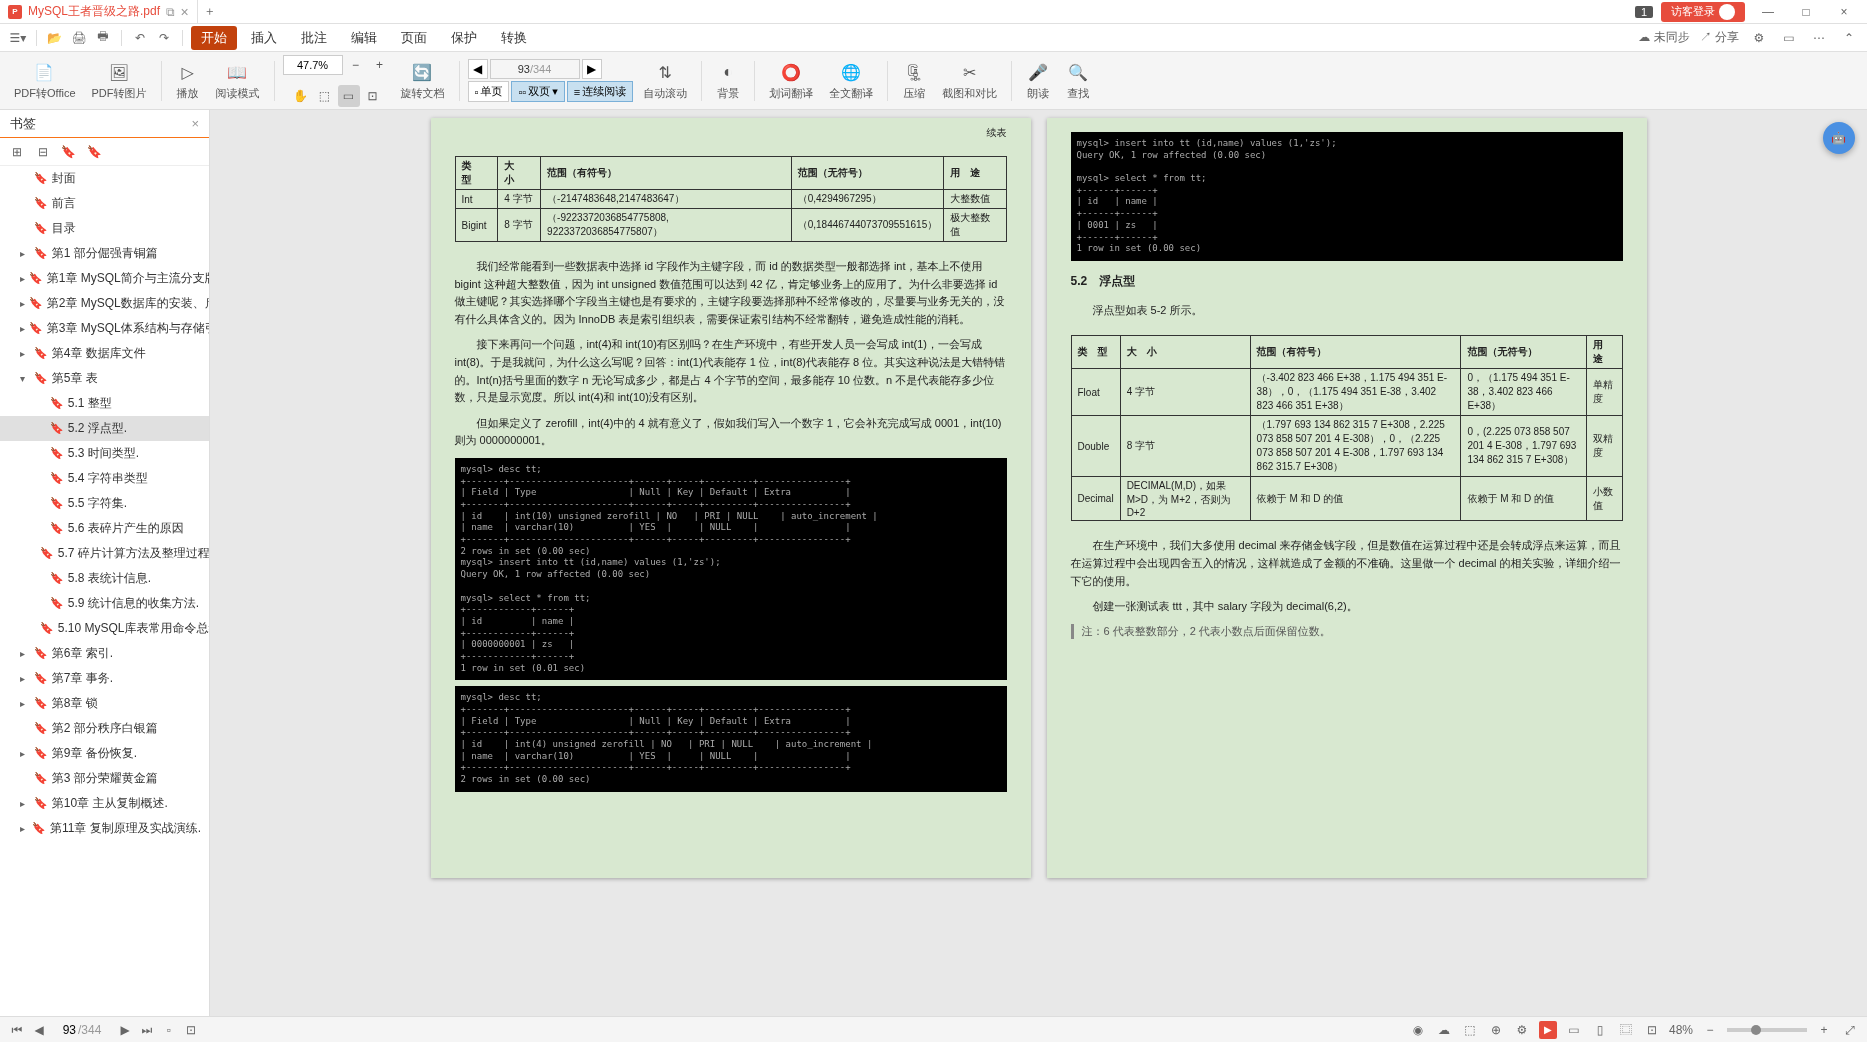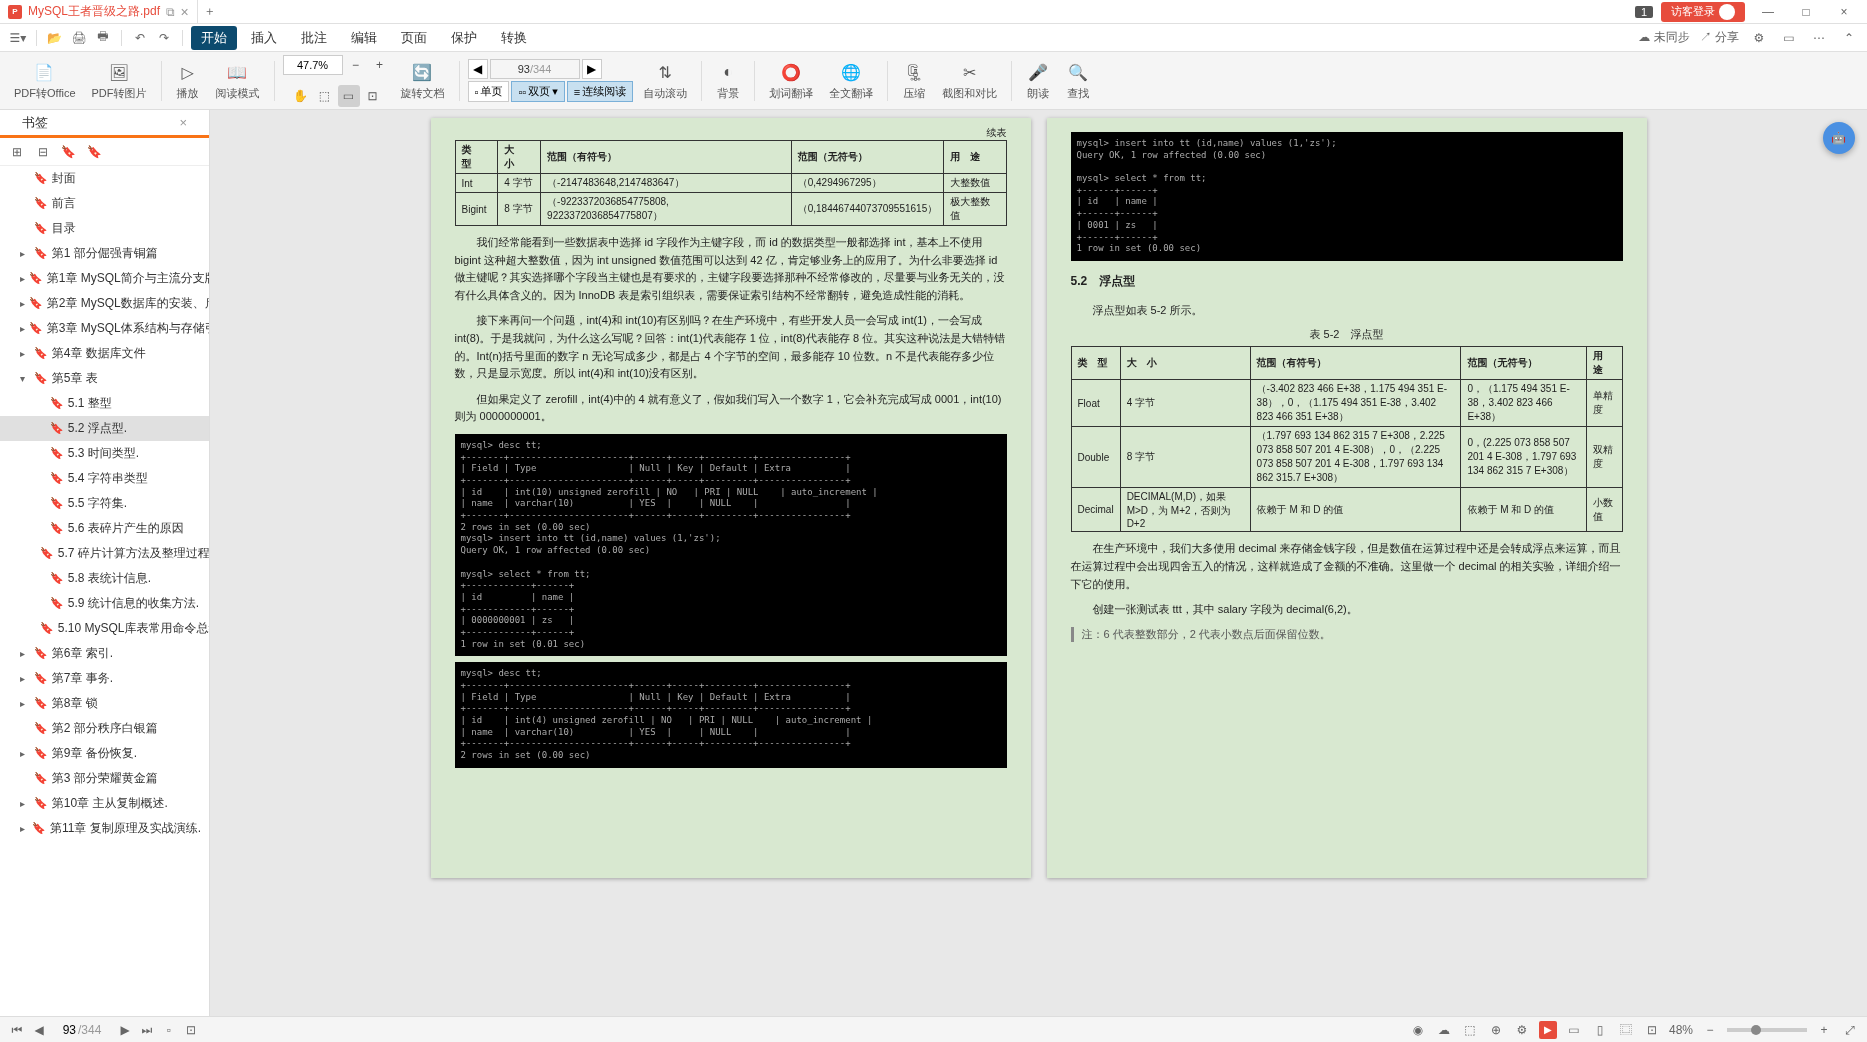--- a/index.html
+++ b/index.html
@@ -13,21 +13,21 @@
 .titlebar-right { margin-left: auto; display: flex; align-items: center; gap: 8px; padding-right: 8px; }
 .badge { background: #555; color: #fff; padding: 0 6px; border-radius: 2px; font-size: 11px; }
 .login-btn { background: #e74c3c; color: #fff; padding: 2px 10px; border-radius: 3px; display: flex; align-items: center; gap: 4px; font-size: 11px; }
 .avatar { width: 16px; height: 16px; background: #fff; border-radius: 50%; }
 .win-btn { width: 30px; text-align: center; color: #666; cursor: pointer; }
 
 .menubar { height: 28px; background: #fff; display: flex; align-items: center; padding: 0 8px; gap: 4px; border-bottom: 1px solid #e0e0e0; }
 .menu-icon { width: 20px; height: 20px; display: inline-flex; align-items: center; justify-content: center; color: #666; cursor: pointer; }
 .menu-sep { width: 1px; height: 16px; background: #ddd; margin: 0 4px; }
 .menu-item { padding: 3px 10px; color: #333; cursor: pointer; font-size: 13px; }
-.menu-item.active { background: #0c4a6e; color: #fff; border-radius: 3px; }
+.menu-item.active { background: #c2410c; color: #fff; border-radius: 3px; }
 .menubar-right { margin-left: auto; display: flex; align-items: center; gap: 10px; color: #666; font-size: 12px; }
 .menubar-right span { cursor: pointer; }
 
 .toolbar { height: 58px; background: #f5f5f5; display: flex; align-items: center; padding: 0 8px; gap: 4px; border-bottom: 1px solid #ddd; }
 .tool-group { display: flex; flex-direction: column; align-items: center; padding: 0 6px; gap: 2px; }
 .tool-icon { width: 24px; height: 24px; display: flex; align-items: center; justify-content: center; color: #555; font-size: 16px; }
 .tool-label { font-size: 11px; color: #555; white-space: nowrap; }
 .tool-sep { width: 1px; height: 40px; background: #ddd; margin: 0 4px; }
 .zoom-input { width: 60px; height: 20px; border: 1px solid #ccc; text-align: center; font-size: 11px; }
 .page-input { width: 90px; height: 20px; border: 1px solid #ccc; text-align: center; font-size: 11px; display: flex; align-items: center; justify-content: center; }
@@ -35,37 +35,37 @@
 .page-total { color: #999; }
 .nav-btn { width: 20px; height: 20px; border: 1px solid #ccc; display: flex; align-items: center; justify-content: center; cursor: pointer; background: #fff; }
 .tool-btn-sm { width: 22px; height: 22px; display: inline-flex; align-items: center; justify-content: center; cursor: pointer; color: #555; }
 .tool-btn-sm.active { background: #d0d0d0; border-radius: 3px; }
 .tool-row { display: flex; gap: 2px; }
 .layout-btn { padding: 2px 6px; border: 1px solid #ccc; background: #fff; font-size: 11px; cursor: pointer; display: flex; align-items: center; gap: 2px; }
 .layout-btn.active { background: #c8e0f0; border-color: #7ab0d8; }
 
 .main { flex: 1; display: flex; overflow: hidden; }
 .sidebar { width: 210px; background: #fff; border-right: 1px solid #ddd; display: flex; flex-direction: column; }
-.sidebar-header { height: 28px; display: flex; align-items: center; padding: 0 22px; font-size: 13px; color: #333; border-bottom: 3px solid #f97316; }
+.sidebar-header { height: 28px; display: flex; align-items: center; padding: 0 10px; font-size: 13px; color: #333; border-bottom: 1px solid #f97316; }
 .sidebar-close { margin-left: auto; color: #999; cursor: pointer; }
 .sidebar-tools { height: 28px; display: flex; align-items: center; padding: 0 8px; gap: 8px; border-bottom: 1px solid #eee; }
 .sb-tool { width: 18px; height: 18px; color: #666; cursor: pointer; display: flex; align-items: center; justify-content: center; }
 .bookmarks { flex: 1; overflow-y: auto; font-size: 12px; }
 .bm-item { display: flex; align-items: center; padding: 4px 8px; cursor: pointer; color: #333; gap: 4px; white-space: nowrap; overflow: hidden; }
 .bm-item.selected { background: #e0e0e0; }
 .bm-expand { width: 10px; color: #666; font-size: 10px; }
 .bm-icon { color: #888; font-size: 11px; }
 .bm-indent-1 { padding-left: 20px; }
 .bm-indent-2 { padding-left: 36px; }
 
 .content { flex: 1; background: #e8e8e8; overflow: auto; display: flex; justify-content: center; padding: 8px; position: relative; }
 .pages { display: flex; gap: 16px; }
 .page { width: 600px; height: 760px; background: #d8e8d0; box-shadow: 0 1px 4px rgba(0,0,0,0.3); padding: 8px 24px; font-size: 11px; color: #222; overflow: hidden; }
 
-.doc-table { border-collapse: collapse; width: 100%; font-size: 10px; margin: 0 0; }
+.doc-table { border-collapse: collapse; width: 100%; font-size: 10px; margin: 16px 0; }
 .doc-table td, .doc-table th { border: 1px solid #333; padding: 2px 6px; text-align: left; }
 .doc-p { margin: 8px 0; line-height: 1.6; text-indent: 2em; font-size: 11px; }
 .doc-h { font-size: 12px; font-weight: bold; margin: 12px 0; }
 .terminal { background: #000; color: #aaa; font-family: monospace; font-size: 9px; padding: 6px; margin: 6px 0; line-height: 1.3; white-space: pre; overflow: hidden; }
 .caption { text-align: center; font-size: 11px; margin: 4px 0; }
 .note { border-left: 3px solid #888; padding-left: 8px; margin: 8px 0; font-size: 11px; color: #555; }
 
 .statusbar { height: 26px; background: #f5f5f5; border-top: 1px solid #ddd; display: flex; align-items: center; padding: 0 8px; }
 .status-nav { display: flex; align-items: center; gap: 4px; }
 .status-nav-btn { width: 18px; height: 18px; display: flex; align-items: center; justify-content: center; cursor: pointer; color: #666; }
@@ -435,21 +435,20 @@
 
 mysql&gt; select * from tt;
 +------+------+
 | id   | name |
 +------+------+
 | 0001 | zs   |
 +------+------+
 1 row in set (0.00 sec)</div>
         <div class="doc-h">5.2　浮点型</div>
         <p class="doc-p">浮点型如表 5-2 所示。</p>
-        <div class="caption">表 5-2　浮点型</div>
         <table class="doc-table" id="tbl-right">
             <tbody>
               <tr>
                 <th>类　型</th>
                 <th>大　小</th>
                 <th>范围（有符号）</th>
                 <th>范围（无符号）</th>
                 <th>用　途</th>
               </tr>
               <tr>

